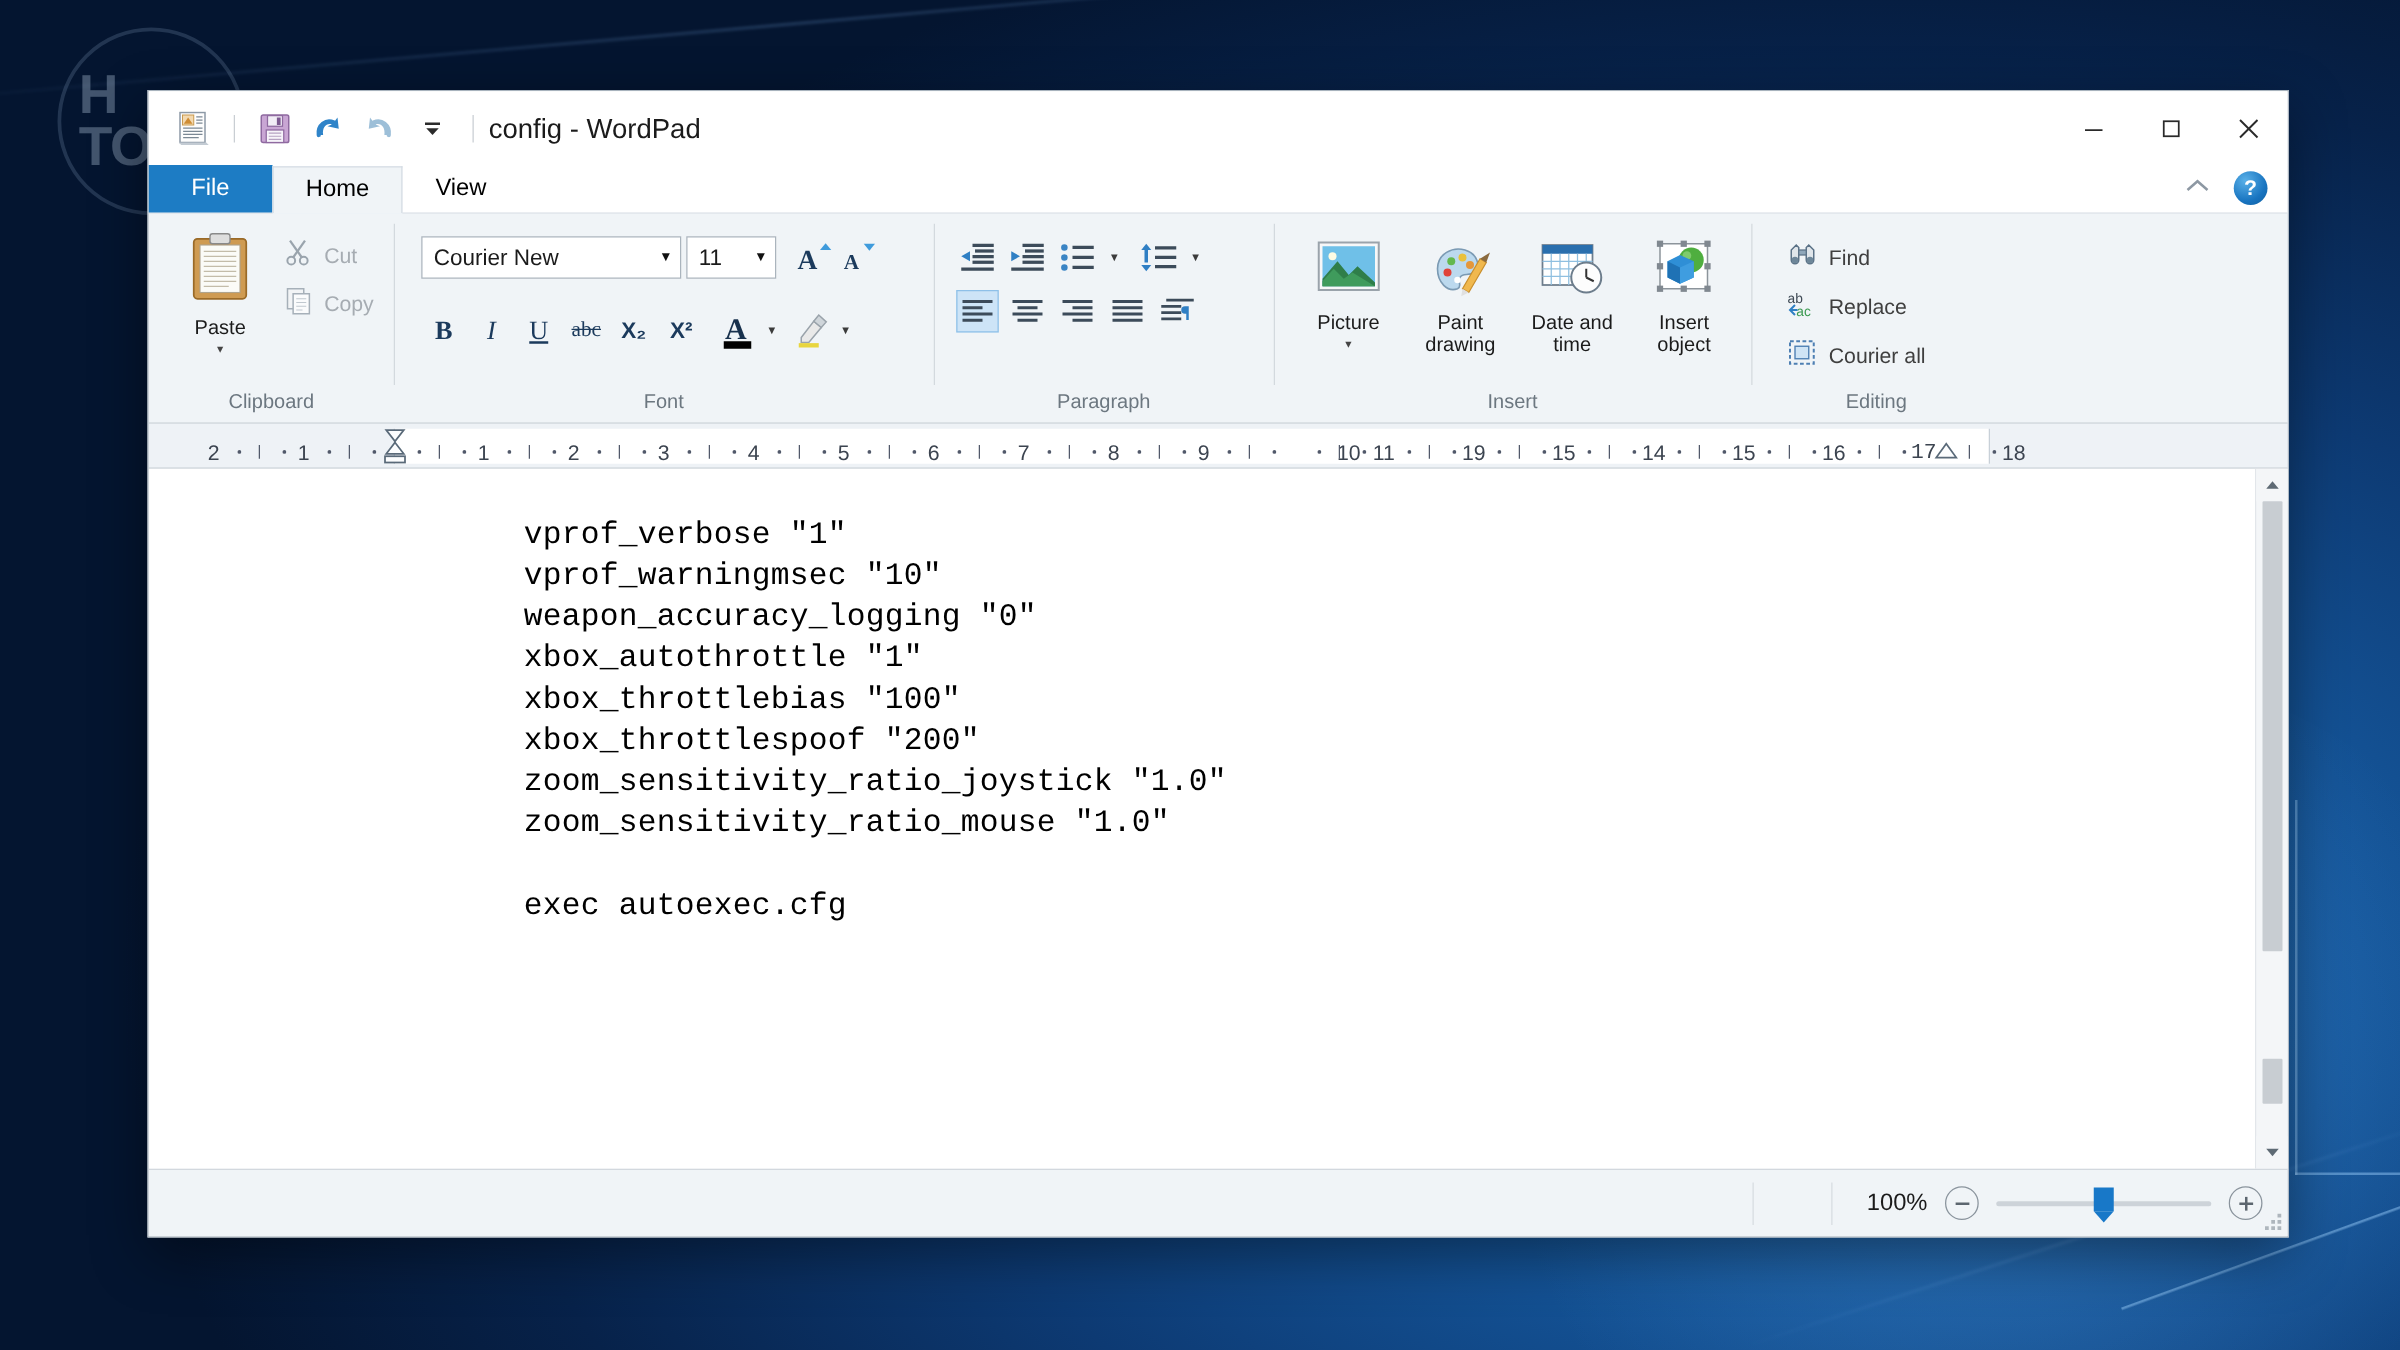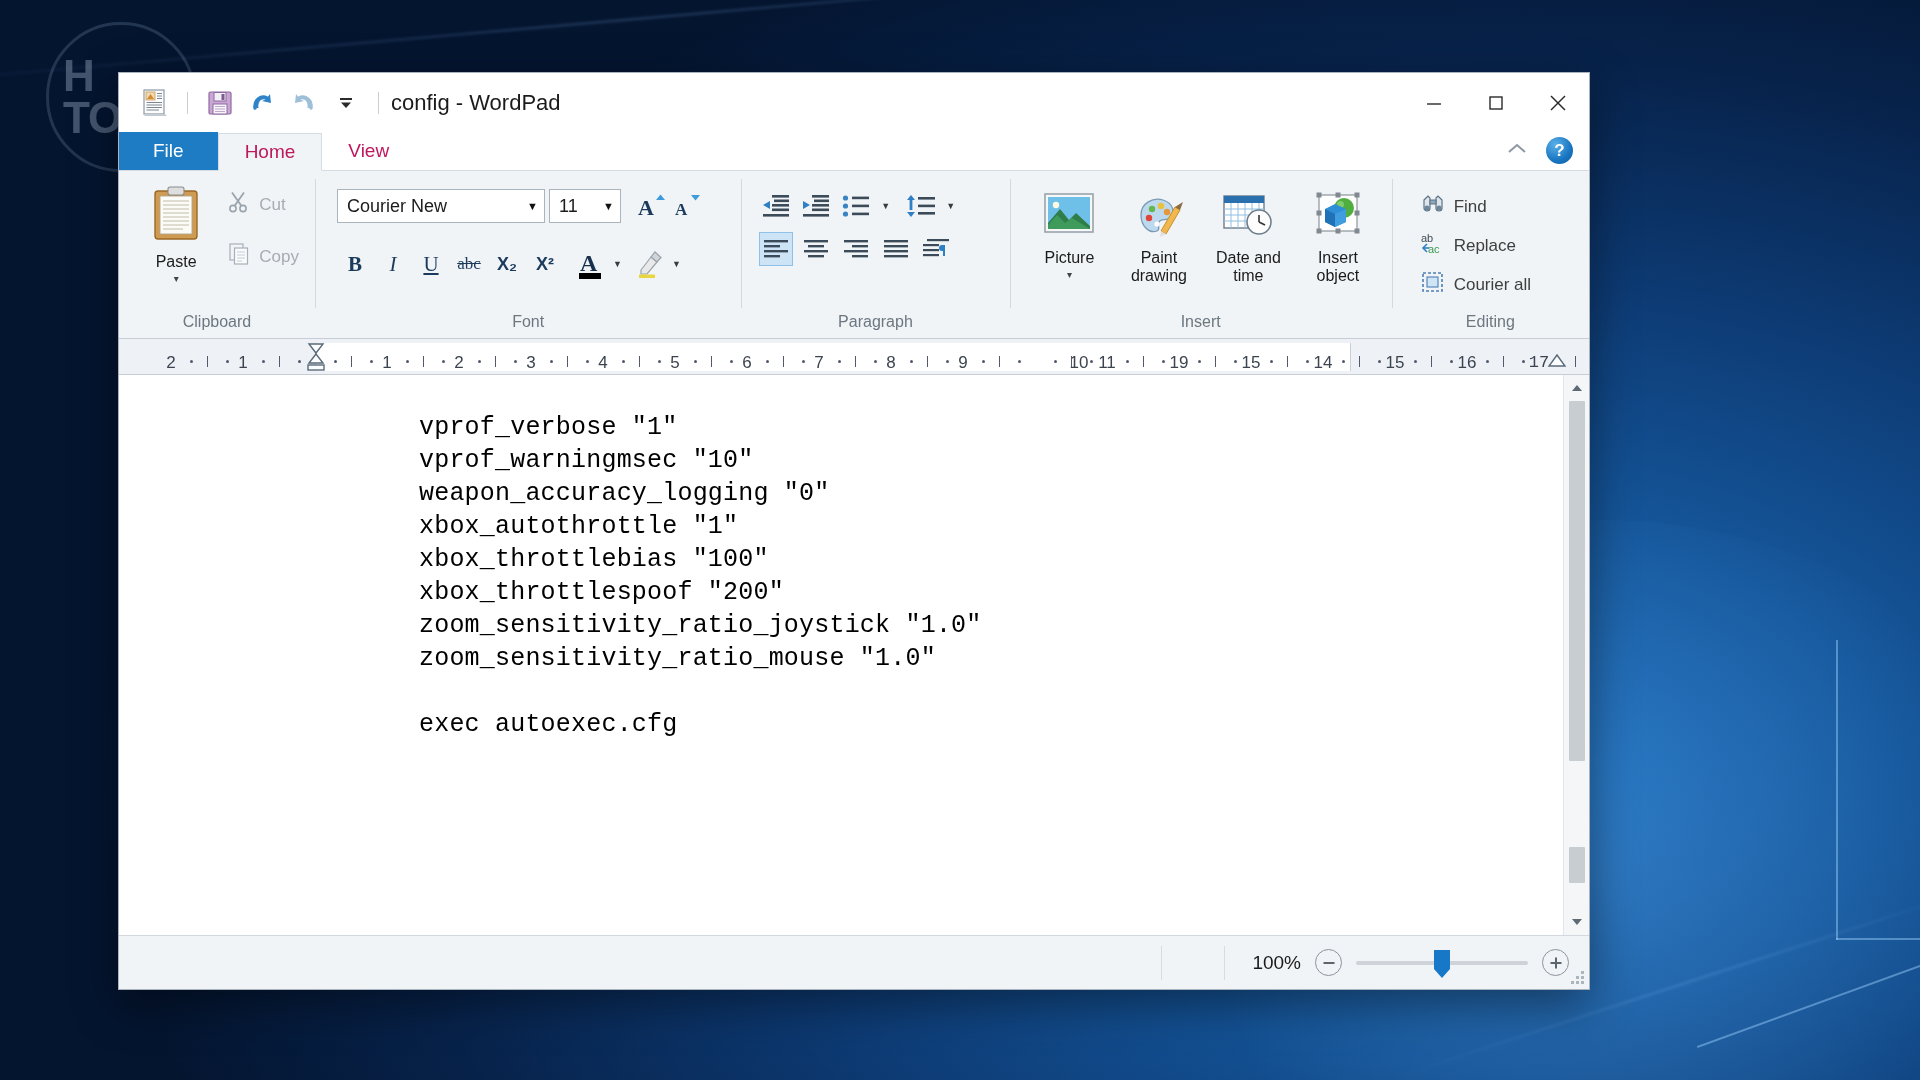--- a/index.html
+++ b/index.html
@@ -38,21 +38,21 @@
     font-size: 44px; font-weight: bold;
     line-height: 0.95;
     letter-spacing: -1px;
     padding-top: 30px; padding-left: 14px;
   }
 
   
   #wordpad-window {
     position: absolute;
     left: 118px; top: 72px;
-    width: 1472px; height: 918px;
+    width: 1713px; height: 918px;
     background: #ffffff;
     border: 1px solid #a8b3bd;
     box-shadow: 0 14px 44px rgba(0,0,0,0.45);
     display: flex; flex-direction: column;
   }
 
   
   .titlebar {
     height: 60px;
     background: #ffffff;
@@ -95,21 +95,21 @@
     display: flex; align-items: flex-end;
     position: relative;
     flex: none;
     border-bottom: 1px solid #d5dce3;
   }
   .tab {
     height: 38px;
     padding: 0 26px;
     display: flex; align-items: center;
     font-size: 19px;
-    color: #be185d;
+    color: #000000;
   }
   .tab.file {
     background: #1d7cc4;
     color: #ffffff;
     padding: 0 34px;
   }
   .tab.active {
     background: #f0f4f7;
     border: 1px solid #d5dce3;
     border-bottom: 1px solid #f0f4f7;
@@ -478,21 +478,21 @@
                   <line x1="14" y1="32" x2="40" y2="32"></line>
                     <line x1="14" y1="36" x2="40" y2="36"></line>
                   <line x1="14" y1="40" x2="40" y2="40"></line>
                     <line x1="14" y1="44" x2="34" y2="44"></line>
                 </g>
               </svg>
             </span>
             <span>Paste</span>
             <span class="caret">▾</span>
           </div>
-          <div style="display:flex;flex-direction:column;gap:21px;padding-top:10px;padding-left:10px;">
+          <div style="display:flex;flex-direction:column;gap:8px;padding-top:10px;padding-left:10px;">
             <div class="smallbtn disabled">
               <span>
                 <svg width="24" height="24" viewBox="0 0 24 24">
                   <circle cx="6" cy="18.5" r="3.1" fill="none" stroke="#9aa4ad" stroke-width="1.6"></circle>
                   <circle cx="16" cy="18.5" r="3.1" fill="none" stroke="#9aa4ad" stroke-width="1.6"></circle>
                   <line x1="7.5" y1="16" x2="17" y2="2.5" stroke="#9aa4ad" stroke-width="1.8"></line>
                   <line x1="14.5" y1="16" x2="5" y2="2.5" stroke="#9aa4ad" stroke-width="1.8"></line>
                 </svg>
               </span>
               <span>Cut</span>

